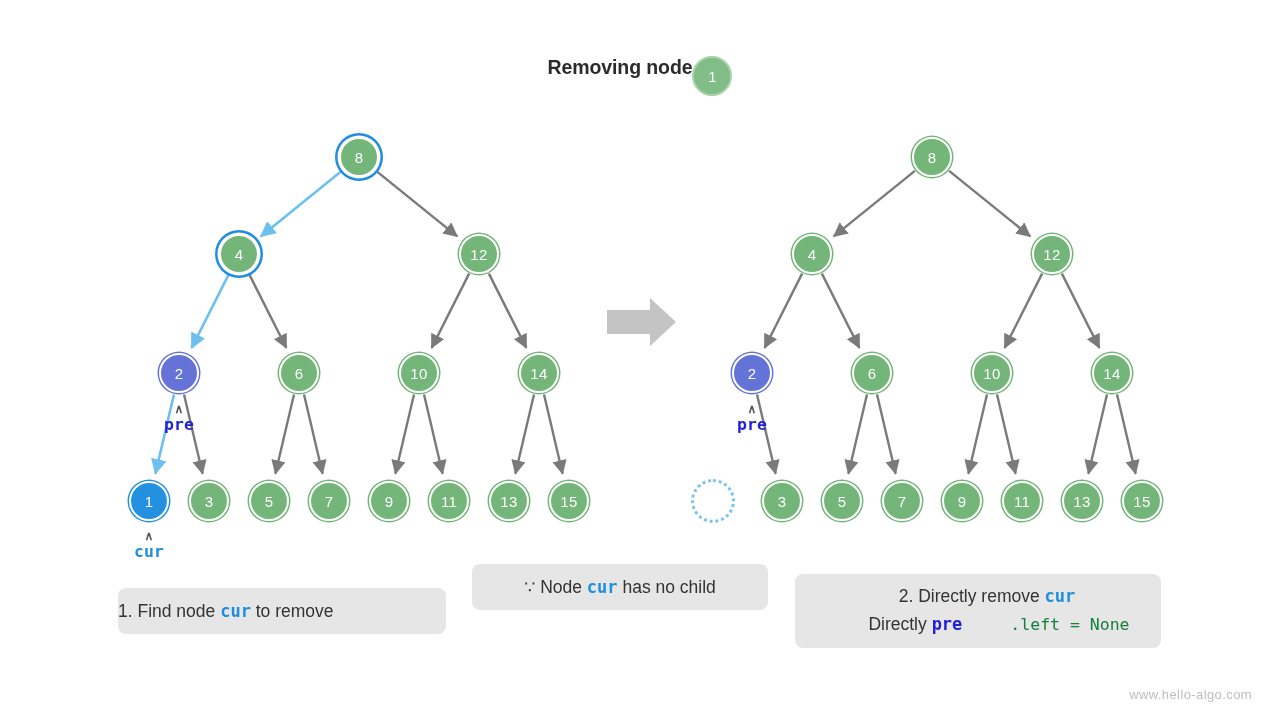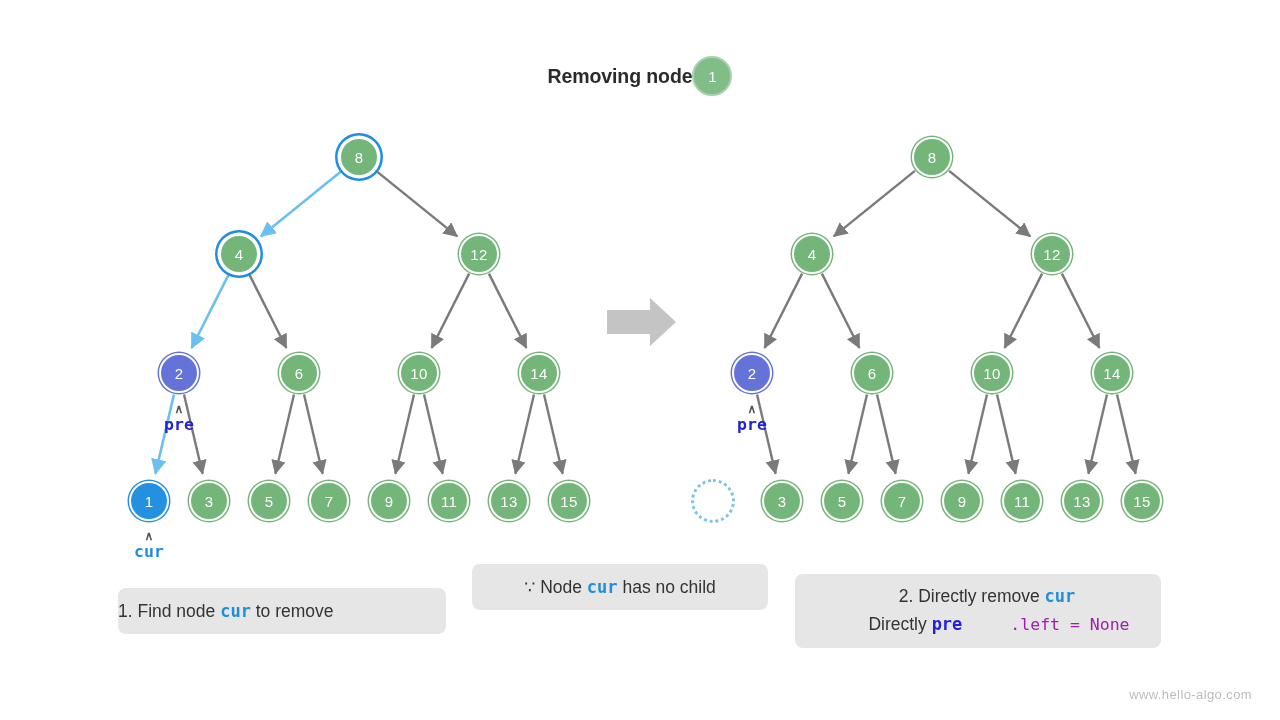--- a/index.html
+++ b/index.html
@@ -15,21 +15,20 @@
     font-family: "Liberation Sans", sans-serif;
   }
 
   
   #title-bar {
     position: absolute;
     top: 56px;
     left: 0;
     width: 1280px;
     display: flex;
-    align-items: center;
     justify-content: center;
   }
   #title-bar .title-text {
     font-size: 19.5px;
     font-weight: bold;
     color: #2b2b2b;
     letter-spacing: -0.1px;
     white-space: pre;
   }
   .title-node {
@@ -134,21 +133,21 @@
     background: #e6e6e6;
     border-radius: 8px;
     color: #333333;
     font-size: 17.5px;
     line-height: 1.45;
     box-sizing: border-box;
     white-space: nowrap;
   }
   .caption .kw-cur { color: #1f8fdb; font-weight: bold; font-family: "DejaVu Sans Mono", monospace; font-size: 17px; }
   .caption .kw-pre { color: #2323d6; font-weight: bold; font-family: "DejaVu Sans Mono", monospace; font-size: 17px; }
-  .caption .code-dim { color: #a21caf; font-family: "DejaVu Sans Mono", monospace; font-size: 16.5px; margin-left: 48px; }
+  .caption .code-dim { color: #15803d; font-family: "DejaVu Sans Mono", monospace; font-size: 16.5px; margin-left: 48px; }
 
   #caption-1 { left: 118px; top: 588px; width: 328px; height: 46px; padding: 11px 0 0 0; }
   #caption-2 { left: 472px; top: 564px; width: 296px; height: 46px; padding: 11px 0 0 0; text-align: center; }
   #caption-3 { left: 795px; top: 574px; width: 366px; height: 74px; padding: 10px 0 0 18px; text-align: center; }
   #caption-3 .line2 { padding-left: 24px; display: block; margin-top: 3px; }
 
   
   #watermark {
     position: absolute;
     right: 28px;

